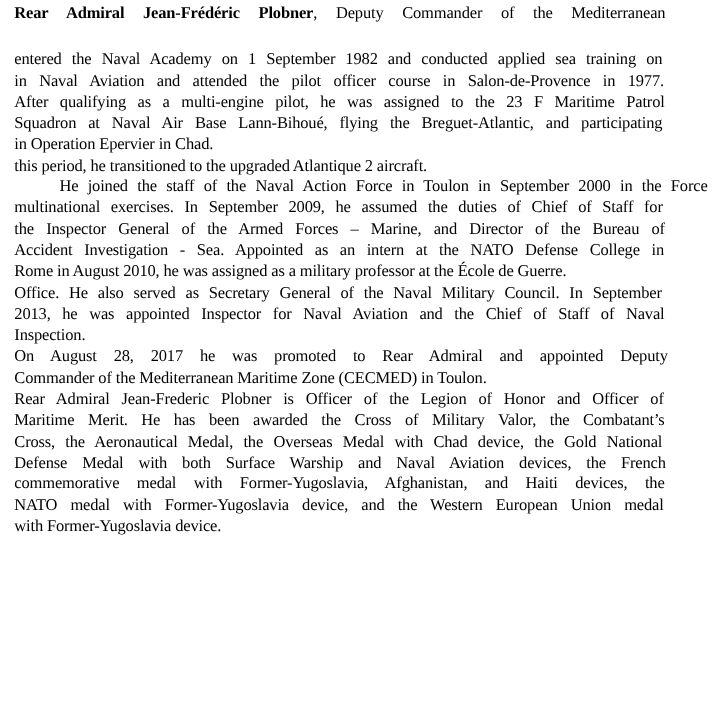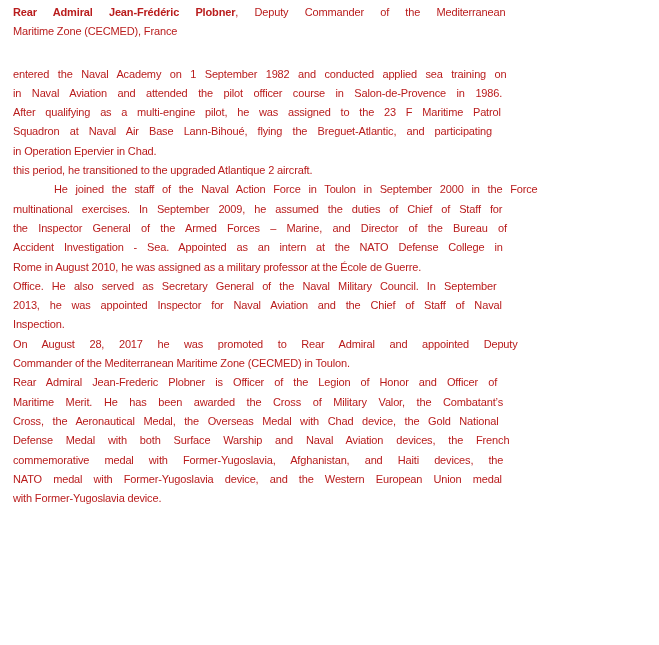--- a/index.html
+++ b/index.html
@@ -1,42 +1,41 @@
 <!DOCTYPE html>
 <html><head>
 <meta charset="utf-8">
 <style>
   html, body { margin: 0; padding: 0; background: #ffffff; }
   body { width: 659px; height: 645px; overflow: hidden; position: relative; }
   .doc {
     position: absolute; left: 13px; top: 3px; width: 631px;
-    font-family: Liberation Sans, sans-serif;
-    font-size: 11px; color: #b91c1c;
+    font-family: Liberation Serif, serif;
+    font-size: 15px; color: #000000;
   }
   .line {
     display: block; height: 19.3px; line-height: 19.3px;
     white-space: nowrap; text-align: justify; text-align-last: justify;
     letter-spacing: -0.15px;
   }
   .line.last { text-align-last: left; }
   .gap { height: 23px; }
   b { font-weight: bold; }
 </style>
 </head>
 <body>
 
 <div class="doc">
   <div>
     <span class="line" style="display: block; width: 631px; word-spacing: 13.375px; text-align: left; text-align-last: left;"><b>Rear Admiral Jean-Frédéric Plobner</b><span>, Deputy Commander of the Mediterranean</span></span>
-    <span class="line last">Maritime Zone (CECMED), France</span>
   </div>
   <div class="gap"></div>
   <div>
     <span class="line" style="display: block; width: 631px; word-spacing: 5.61538px; text-align: left; text-align-last: left;">entered the Naval Academy on 1 September 1982 and conducted applied sea training on</span>
-    <span class="line" style="display: block; width: 631px; word-spacing: 7.66667px; text-align: left; text-align-last: left;">in Naval Aviation and attended the pilot officer course in Salon-de-Provence in 1986.</span>
+    <span class="line" style="display: block; width: 631px; word-spacing: 7.66667px; text-align: left; text-align-last: left;">in Naval Aviation and attended the pilot officer course in Salon-de-Provence in 1977.</span>
     <span class="line" style="display: block; width: 631px; word-spacing: 6.92857px; text-align: left; text-align-last: left;">After qualifying as a multi-engine pilot, he was assigned to the 23 F Maritime Patrol</span>
     <span class="line" style="display: block; width: 631px; word-spacing: 7.3px; text-align: left; text-align-last: left;">Squadron at Naval Air Base Lann-Bihoué, flying the Breguet-Atlantic, and participating</span>
     <span class="line last">in Operation Epervier in Chad.</span>
     <span class="line last">this period, he transitioned to the upgraded Atlantique 2 aircraft.</span>
     <span class="line" style="display: block; width: 631px; word-spacing: 4.875px; text-align: left; text-align-last: left; margin-left: 41px;">He joined the staff of the Naval Action Force in Toulon in September 2000 in the Force</span>
     <span class="line" style="display: block; width: 631px; word-spacing: 6.15385px; text-align: left; text-align-last: left;">multinational exercises. In September 2009, he assumed the duties of Chief of Staff for</span>
     <span class="line" style="display: block; width: 631px; word-spacing: 7.5px; text-align: left; text-align-last: left;">the Inspector General of the Armed Forces – Marine, and Director of the Bureau of</span>
     <span class="line" style="display: block; width: 631px; word-spacing: 7px; text-align: left; text-align-last: left;">Accident Investigation - Sea. Appointed as an intern at the NATO Defense College in</span>
     <span class="line last">Rome in August 2010, he was assigned as a military professor at the École de Guerre.</span>
     <span class="line" style="display: block; width: 631px; word-spacing: 5.38462px; text-align: left; text-align-last: left;">Office. He also served as Secretary General of the Naval Military Council. In September</span>

